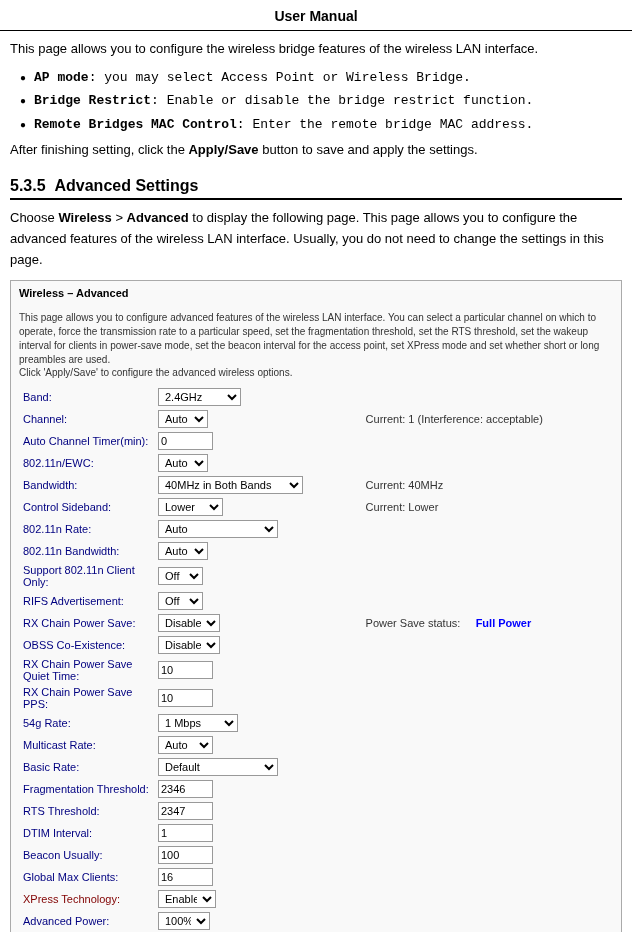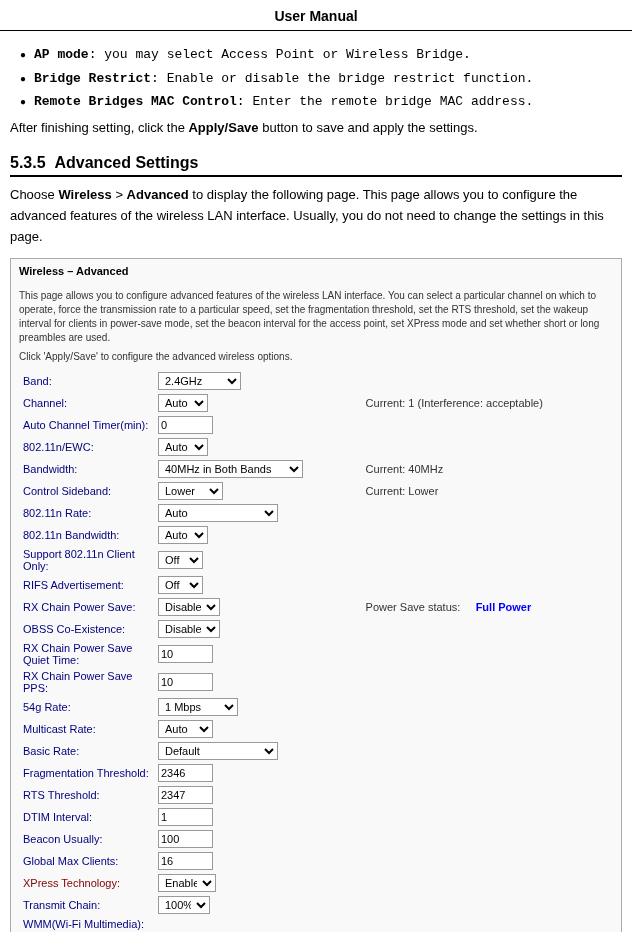--- a/index.html
+++ b/index.html
@@ -71,21 +71,20 @@
     .panel-title {
       font-size: 11px;
       font-weight: bold;
       margin-bottom: 12px;
       color: #000;
     }
     .panel-desc {
       font-size: 10px;
       color: #333;
       line-height: 1.4;
-      margin-bottom: 6px;
     }
     .panel-note {
       font-size: 10px;
       color: #333;
       margin-bottom: 8px;
     }
     
     .form-table {
       width: 100%;
       border-collapse: collapse;
@@ -133,20 +132,23 @@
       color: #00f;
       font-weight: bold;
     }
   </style>
 </head>
 <body>
 
 <div class="page-title">User Manual</div>
 
 <div class="content">
+  <p class="intro-text">
+    This page allows you to configure the wireless bridge features of the wireless LAN interface.
+  </p>
   <ul class="bullet-list">
     <li>
       <span><strong>AP mode</strong>: you may select Access Point or Wireless Bridge.</span>
     </li>
     <li>
       <span><strong>Bridge Restrict</strong>: Enable or disable the bridge restrict function.</span>
     </li>
     <li>
       <span><strong>Remote Bridges MAC Control</strong>: Enter the remote bridge MAC address.</span>
     </li>
@@ -381,21 +383,21 @@
         <td class="label-cell" style="color:#800000;">XPress Technology:</td>
         <td class="control-cell">
           <select class="form-select" style="width:58px">
             <option>Enable</option>
           </select>
         </td>
         <td class="info-cell"></td>
       </tr>
 
       <tr>
-        <td class="label-cell">Transmit Chain:</td>
+        <td class="label-cell">Advanced Power:</td>
         <td class="control-cell">
           <select class="form-select" style="width:52px">
             <option>100%</option>
           </select>
         </td>
         <td class="info-cell"></td>
       </tr>
 
       <tr>
         <td class="label-cell">WMM(Wi-Fi Multimedia):</td>

